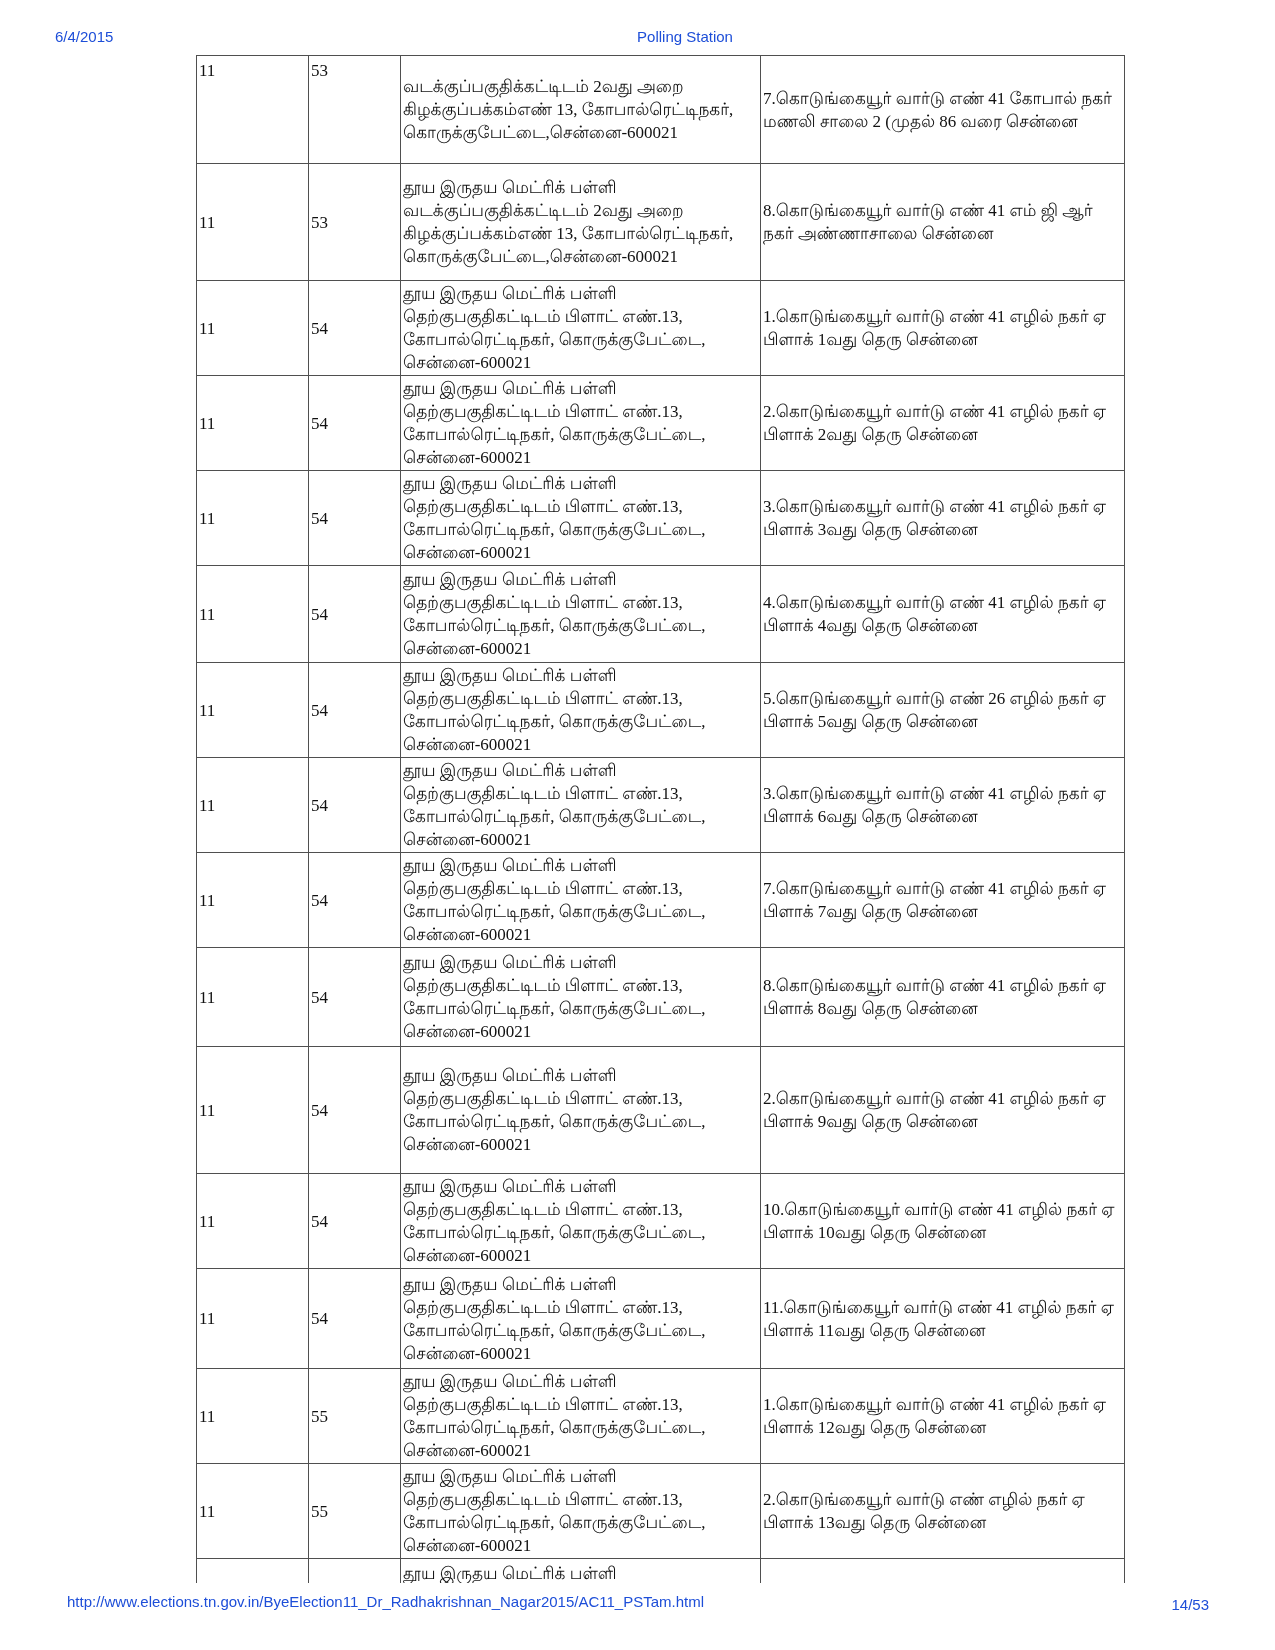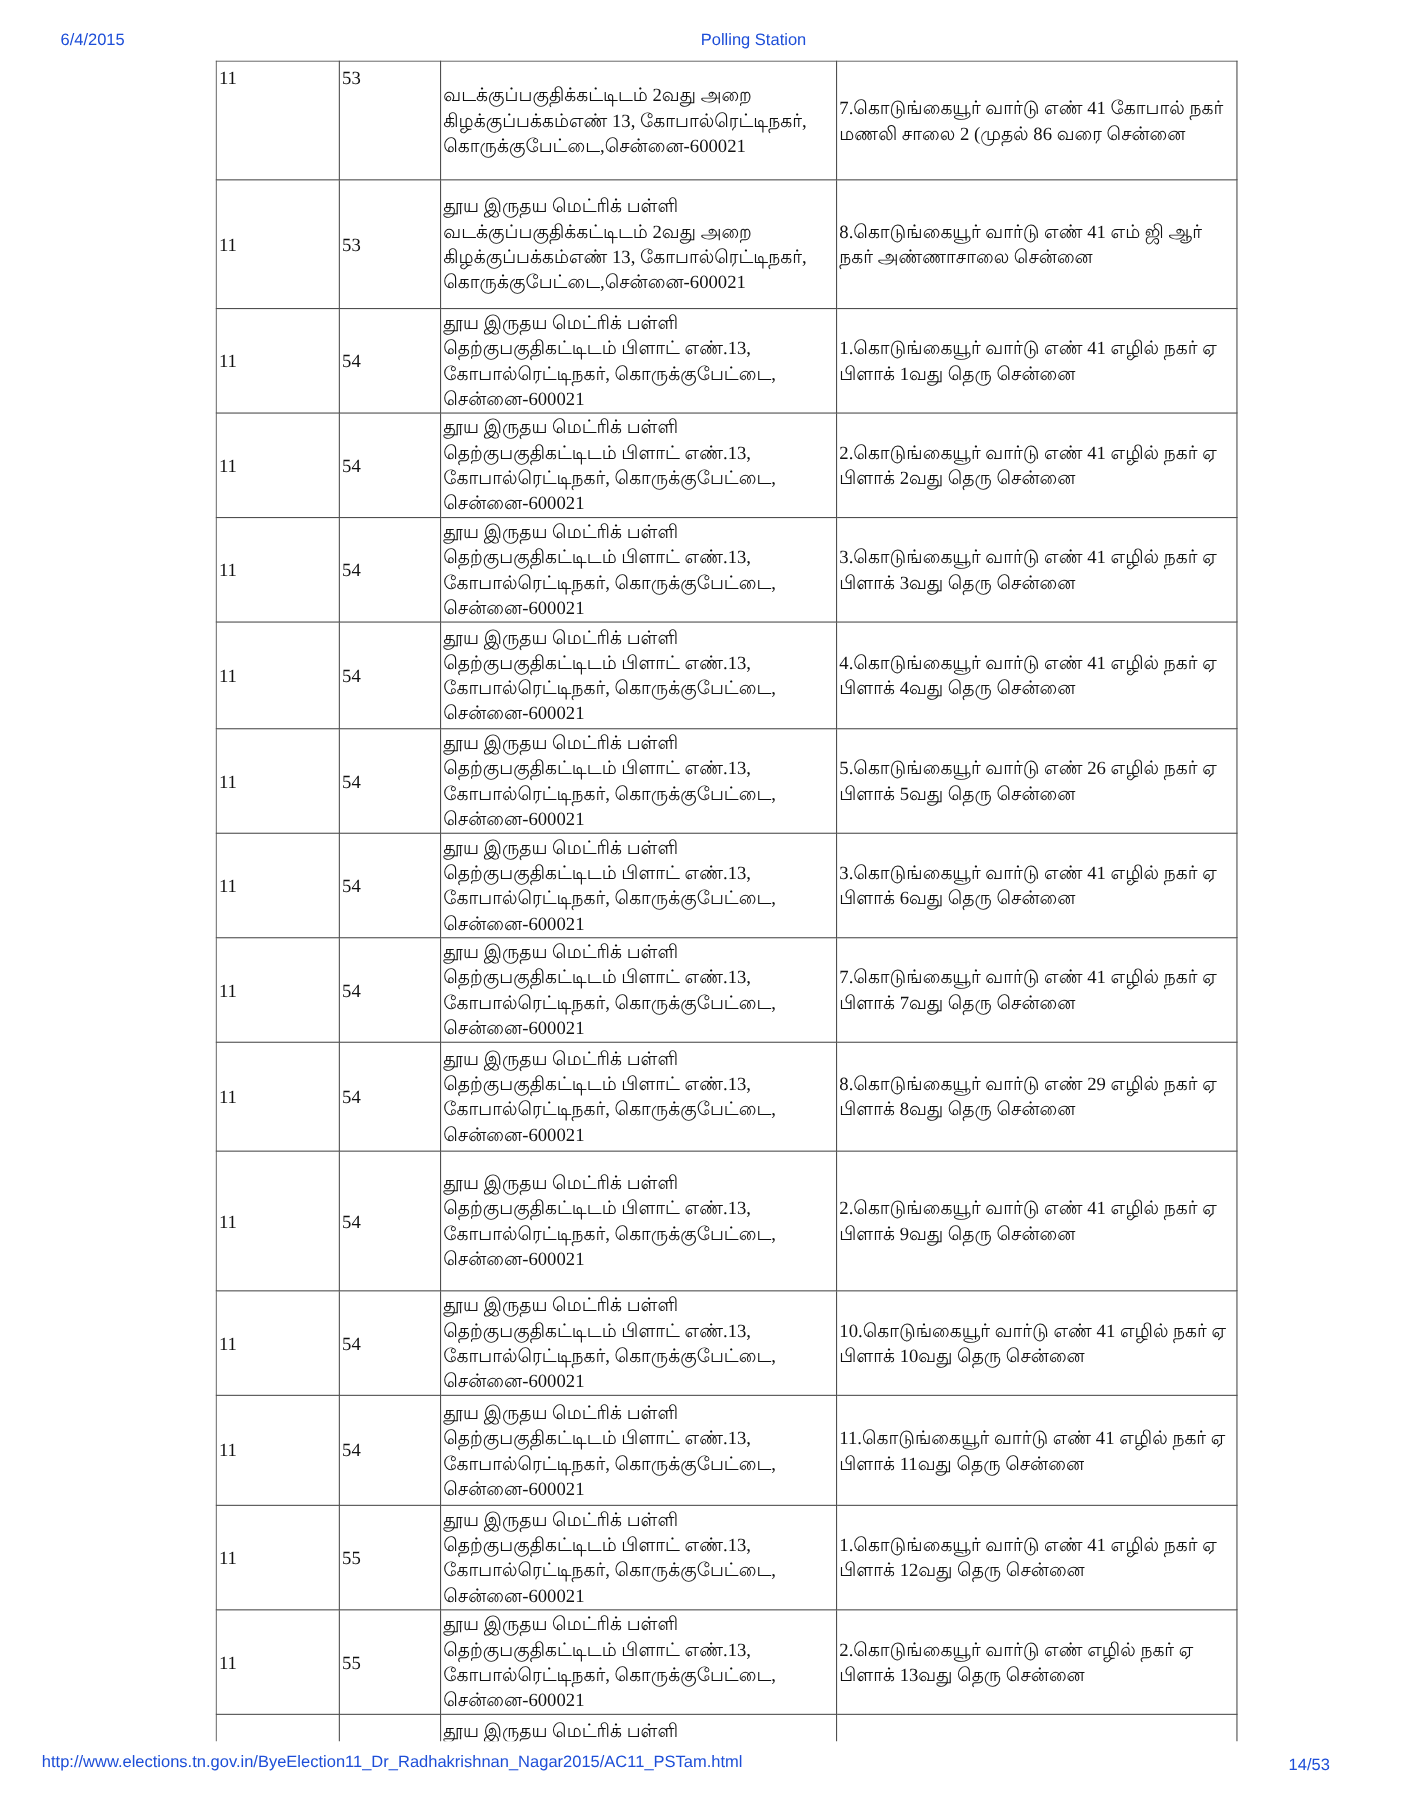--- a/index.html
+++ b/index.html
@@ -13,21 +13,21 @@
   }
   .hf {
     position: absolute;
     font-family: "Liberation Sans", sans-serif;
     font-size: 15px;
     color: #1d4ed8;
     white-space: nowrap;
   }
   .header-date { left: 55px; top: 28px; }
   .header-title { left: 0; right: -95px; top: 28px; text-align: center; }
-  .footer-url { left: 38px; top: 1593px; text-align: center; }
+  .footer-url { left: 67px; top: 1593px; text-align: center; }
   .footer-page { right: 66px; top: 1596px; }
 
   .table-wrap {
     position: absolute;
     left: 176px;
     top: 55px;
     width: 940px;
     height: 1528px;
     overflow: hidden;
     margin-left: 20px;
@@ -134,21 +134,21 @@
         <tr class="rh8">
     <td class="c-serial">11</td>
     <td class="c-psno">54</td>
     <td class="c-loc">தூய இருதய மெட்ரிக் பள்ளி தெற்குபகுதிகட்டிடம் பிளாட் எண்.13, கோபால்ரெட்டிநகர், கொருக்குபேட்டை, சென்னை-600021</td>
     <td class="c-area">7.கொடுங்கையூர் வார்டு எண் 41 எழில் நகர் ஏ பிளாக் 7வது தெரு சென்னை</td>
   </tr>
         <tr class="rh9">
     <td class="c-serial">11</td>
     <td class="c-psno">54</td>
     <td class="c-loc">தூய இருதய மெட்ரிக் பள்ளி தெற்குபகுதிகட்டிடம் பிளாட் எண்.13, கோபால்ரெட்டிநகர், கொருக்குபேட்டை, சென்னை-600021</td>
-    <td class="c-area">8.கொடுங்கையூர் வார்டு எண் 29 எழில் நகர் ஏ பிளாக் 8வது தெரு சென்னை</td>
+    <td class="c-area">8.கொடுங்கையூர் வார்டு எண் 41 எழில் நகர் ஏ பிளாக் 8வது தெரு சென்னை</td>
   </tr>
         <tr class="rh10">
     <td class="c-serial">11</td>
     <td class="c-psno">54</td>
     <td class="c-loc">தூய இருதய மெட்ரிக் பள்ளி தெற்குபகுதிகட்டிடம் பிளாட் எண்.13, கோபால்ரெட்டிநகர், கொருக்குபேட்டை, சென்னை-600021</td>
     <td class="c-area">2.கொடுங்கையூர் வார்டு எண் 41 எழில் நகர் ஏ பிளாக் 9வது தெரு சென்னை</td>
   </tr>
         <tr class="rh11">
     <td class="c-serial">11</td>
     <td class="c-psno">54</td>

